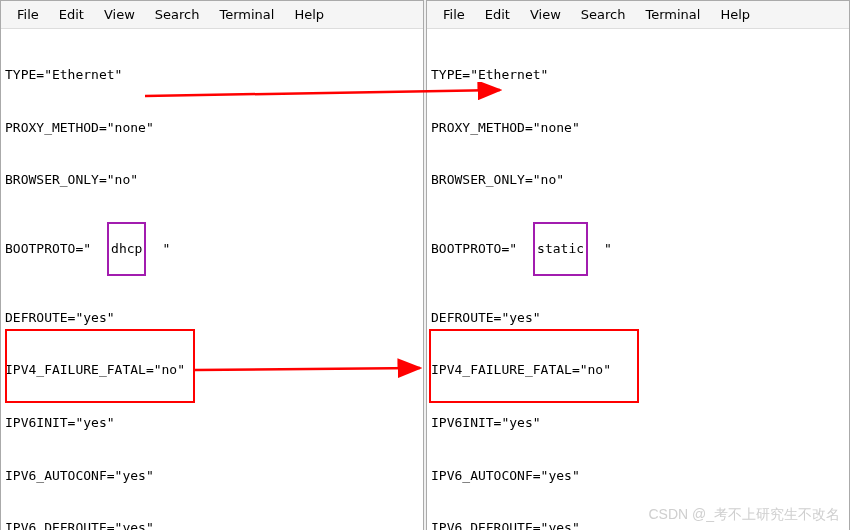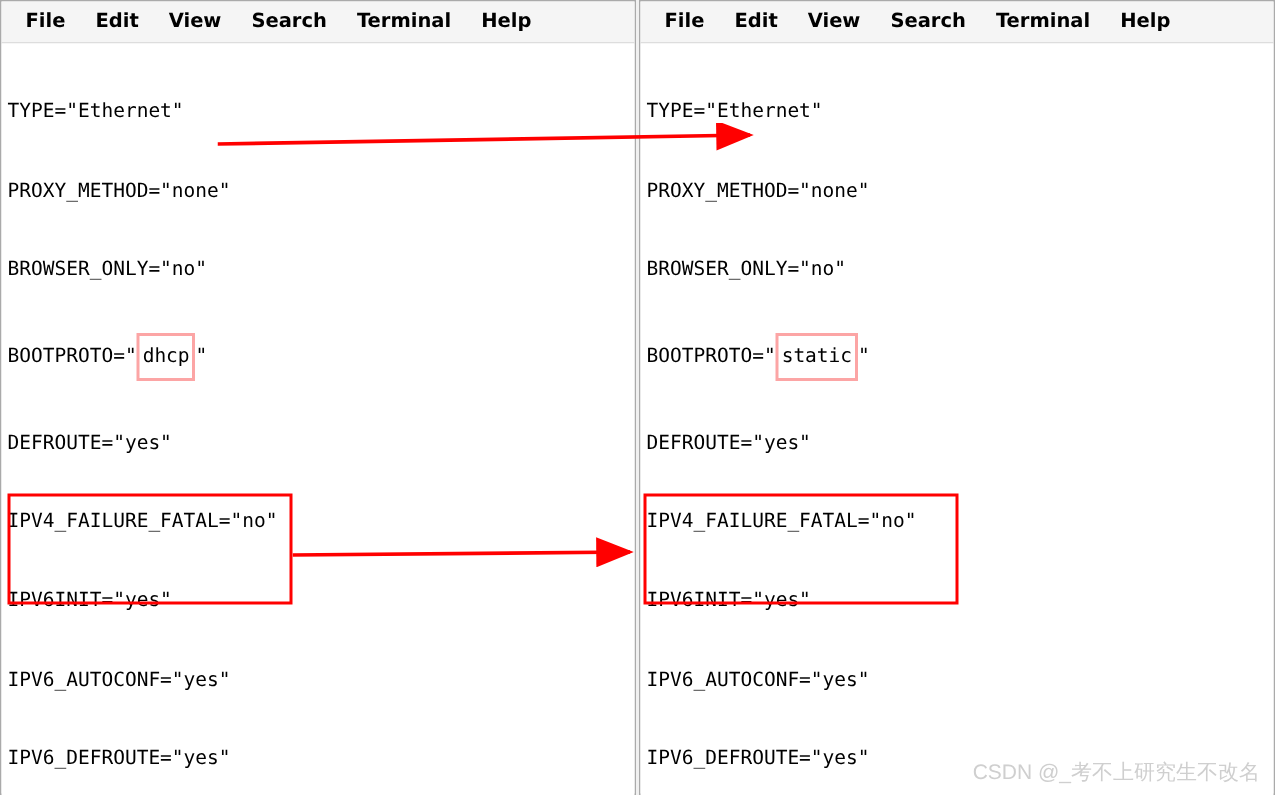--- a/index.html
+++ b/index.html
@@ -31,39 +31,38 @@
       padding: 4px 8px;
       background: #f5f5f5;
       border-bottom: 1px solid #ddd;
       font-family: "DejaVu Sans", sans-serif;
       font-size: 13px;
       gap: 4px;
     }
     .menubar span {
       padding: 2px 8px;
       cursor: default;
-      font-weight: bold;
     }
     .terminal {
       flex: 1;
       background: #fff;
       color: #000;
       padding: 2px 4px;
       line-height: 1.35;
       white-space: pre;
       font-size: 13px;
       position: relative;
     }
     .line { display: block; }
     .tilde { color: #2e8bff; }
     .redbox {
-      border: 2px solid #fca5a5;
+      border: 2px solid #a21caf;
       display: inline-block;
-      padding: 5px 2px;
-      margin: -2px 0;
+      padding: 16px 2px;
+      margin: -2px 16px;
     }
     .redbox-block {
       position: absolute;
       border: 2px solid #ff0000;
     }
     svg.arrow {
       position: absolute;
       pointer-events: none;
       z-index: 10;
     }

